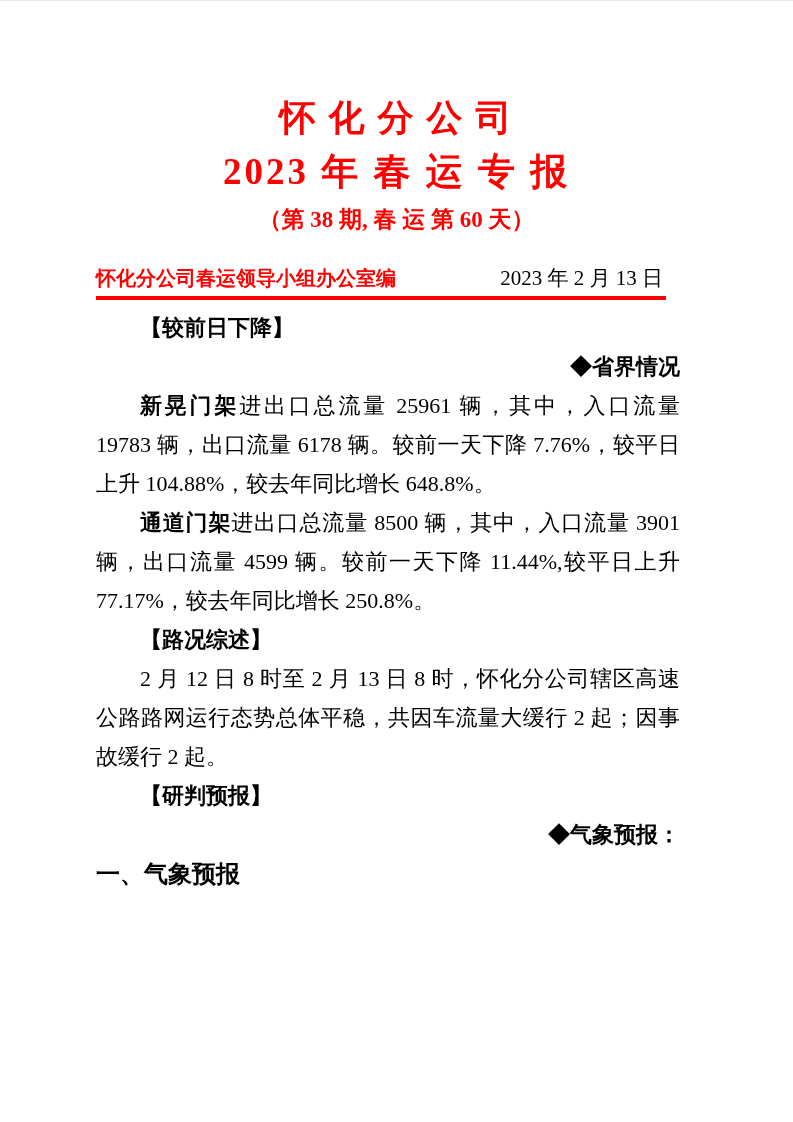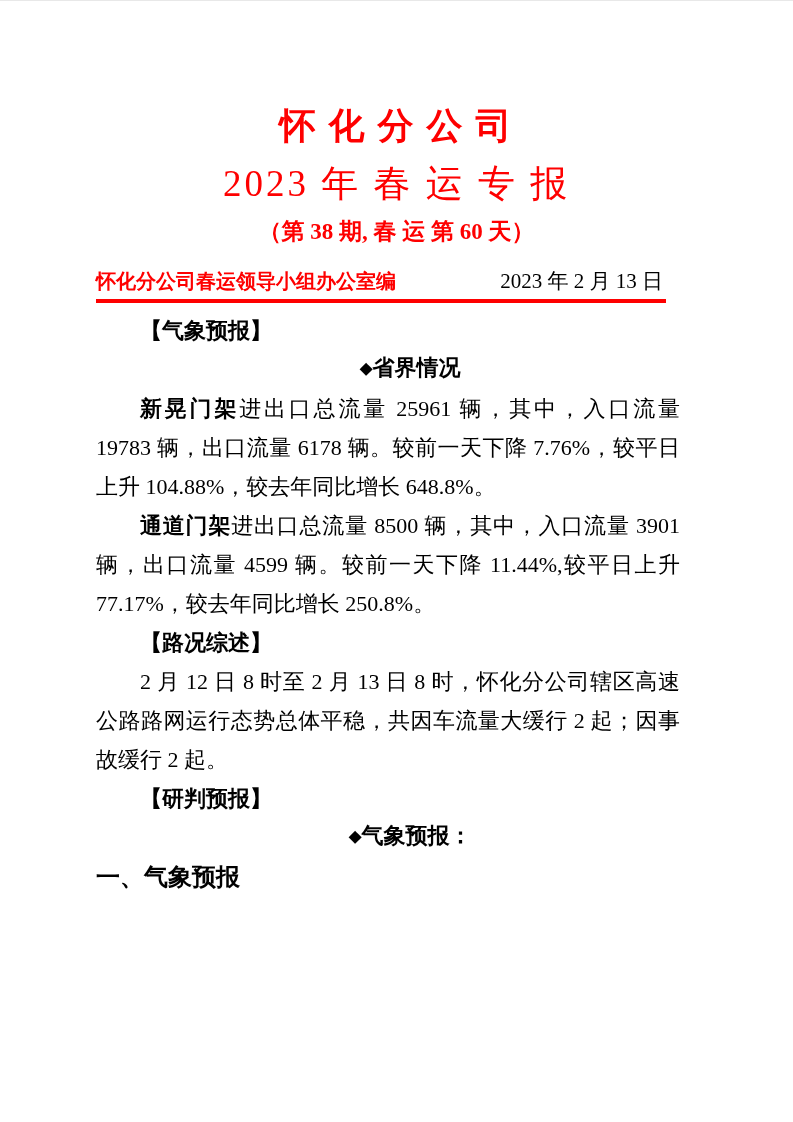--- a/index.html
+++ b/index.html
@@ -17,47 +17,47 @@
     color: #000;
     box-sizing: border-box;
     overflow: hidden;
     border-top: 1px solid #e8e8e8;
   }
   .doc-header {
     padding-top: 90px;
     text-align: center;
   }
   .title-line1 {
-    margin: 12px;
+    margin: 4px;
     color: var(--accent, #fe0000);
     font-size: 36px;
     line-height: 46px;
     font-weight: bold;
     letter-spacing: 2px;
     white-space: pre;
   }
   .title-line2 {
     margin: 8px;
     color: var(--accent, #fe0000);
     font-size: 37px;
     line-height: 46px;
-    font-weight: normal;
+    font-weight: bold;
     letter-spacing: 3px;
     white-space: pre;
   }
   .title-line3 {
     margin: 0;
     color: var(--accent, #fe0000);
     font-size: 23px;
     line-height: 34px;
     font-weight: bold;
     white-space: pre;
   }
   .editor-row {
-    margin-top: 18px;
+    margin-top: 27px;
     padding: 0 130px 0 96px;
     display: flex;
     justify-content: space-between;
     align-items: flex-end;
   }
   .editor-label {
     color: var(--accent, #fe0000);
     font-family: "Liberation Sans", "DejaVu Sans", sans-serif;
     font-size: 20px;
     font-weight: bold;
@@ -82,24 +82,24 @@
     text-align: justify;
   }
   .doc-body p { margin: 0; }
   .doc-body p.section-header {
     font-family: "Liberation Sans", "DejaVu Sans", sans-serif;
     font-weight: bold;
     text-indent: 44px;
     text-align: left;
   }
   .doc-body p.subsection-header {
-    font-family: Liberation Mono, monospace;
+    font-family: Liberation Sans, sans-serif;
     font-weight: bold;
     text-indent: 44px;
-    text-align: center;
+    text-align: right;
   }
   .doc-body p.body-indent {
     text-indent: 44px;
   }
   .doc-body p.body-indent b {
     font-family: "Liberation Sans", "DejaVu Sans", sans-serif;
     font-weight: bold;
   }
   .doc-body p.heading-1 {
     font-family: "Liberation Sans", "DejaVu Sans", sans-serif;
@@ -120,21 +120,21 @@
   </div>
 
   <div class="editor-row">
     <span class="editor-label">怀化分公司春运领导小组办公室编</span>
     <span class="editor-date">2023 年 2 月 13 日</span>
   </div>
 
   <div class="red-rule"></div>
 
   <div class="doc-body">
-      <p class="section-header">【气象预报】</p>
+      <p class="section-header">【较前日下降】</p>
       <p class="subsection-header">◆省界情况</p>
       <p class="body-indent"><b>新晃门架</b>进出口总流量 25961 辆，其中，入口流量 19783 辆，出口流量 6178 辆。较前一天下降 7.76%，较平日上升 104.88%，较去年同比增长 648.8%。</p>
       <p class="body-indent"><b>通道门架</b>进出口总流量 8500 辆，其中，入口流量 3901 辆，出口流量 4599 辆。较前一天下降 11.44%,较平日上升 77.17%，较去年同比增长 250.8%。</p>
       <p class="section-header">【路况综述】</p>
       <p class="body-indent">2 月 12 日 8 时至 2 月 13 日 8 时，怀化分公司辖区高速公路路网运行态势总体平稳，共因车流量大缓行 2 起；因事故缓行 2 起。</p>
       <p class="section-header">【研判预报】</p>
       <p class="subsection-header">◆气象预报：</p>
       <p class="heading-1">一、气象预报</p>
     </div>
 </div>

